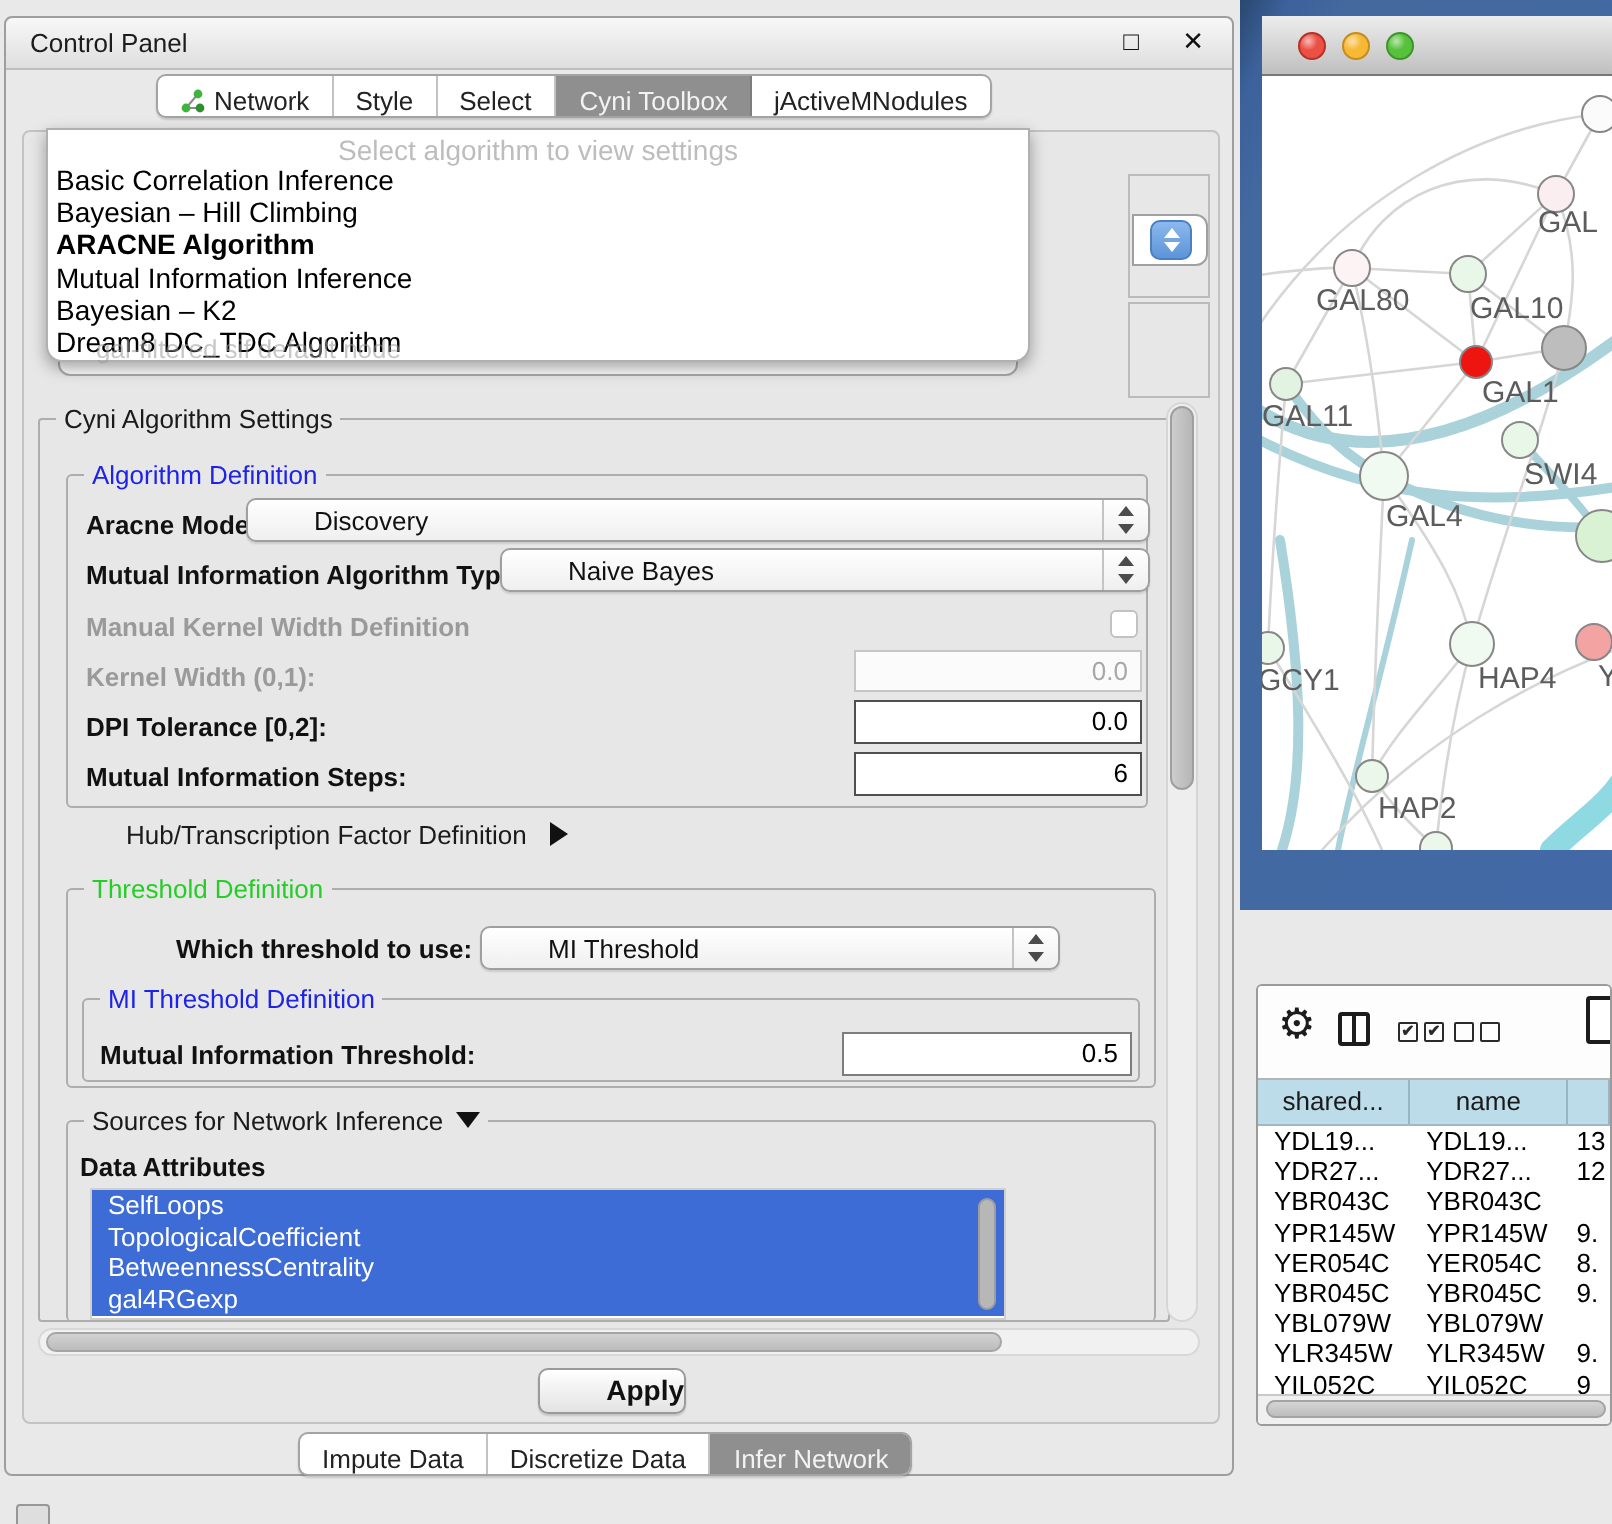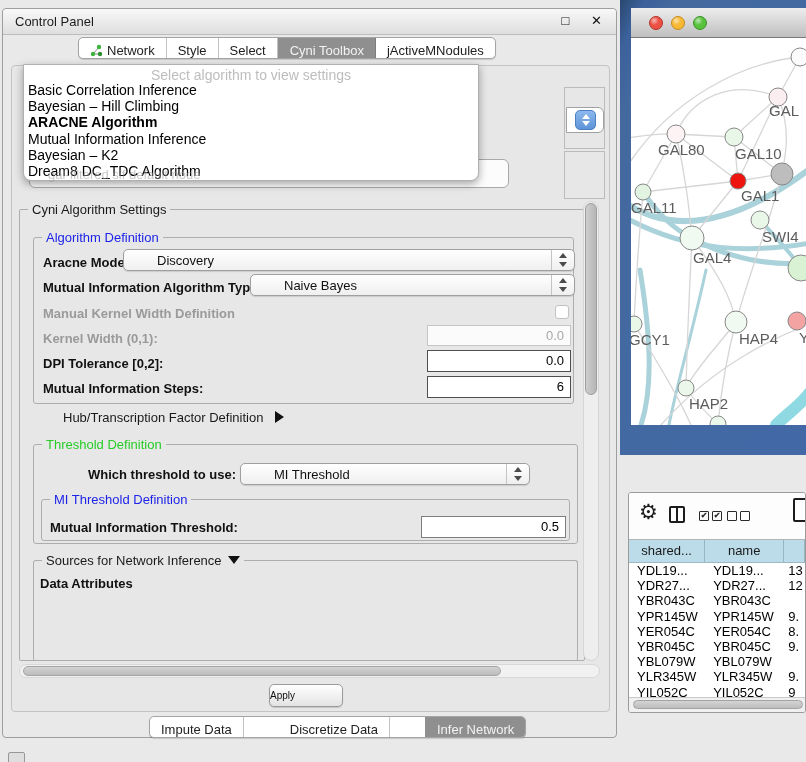--- a/index.html
+++ b/index.html
@@ -26,21 +26,21 @@
        padding:0 11px;border-right:1px solid #c2c2c2;font-size:13px;color:#222;
        white-space:nowrap;}
   .seg-item:last-child{border-right:none;}
   .seg-item.selected{background:#8f8f8f;color:#f3f3f3;border-right-color:#7d7d7d;padding-left:12px;}
   .tabbar{left:75px;top:28px;}
 
   .content-panel{left:8px;top:56px;width:599px;height:647px;background:#e7e7e7;
        border:1px solid #c3c3c3;border-radius:4px;box-sizing:border-box;}
 
   
-  .popup{left:20px;top:55px;width:456px;height:117px;background:#fff;
+  .popup{left:20px;top:55px;width:492px;height:117px;background:#fff;
        border:1px solid #b0b0b0;border-radius:0 0 8px 8px;z-index:50;
        box-shadow:0 3px 8px rgba(0,0,0,.35);overflow:hidden;box-sizing:border-box;}
   .popup-placeholder{text-align:center;color:#bdbdbd;font-size:14px;padding-top:2px;height:15px;}
   .popup-item{padding:0 0 0 4px;height:16.2px;line-height:16.2px;font-size:14px;color:#000;}
   .popup-item.selected{font-weight:bold;}
   .ghost-combo-frag{left:26px;top:150px;width:480px;height:29px;border:1px solid #a9a9a9;
        border-radius:6px;background:#fcfcfc;box-sizing:border-box;z-index:10;}
   .ghost-text{left:45px;top:158px;color:#9a9a9a;opacity:.55;z-index:60;font-size:13px;}
   .frag-group{left:561px;top:78px;width:41px;height:62px;border:1px solid #bbb;z-index:5;box-sizing:border-box;}
   .frag-group2{left:561px;top:142px;width:41px;height:48px;border:1px solid #bbb;z-index:5;box-sizing:border-box;}
@@ -94,23 +94,23 @@
   .vtrack{left:580px;top:192px;width:16px;height:460px;background:#eeeeee;
        border:1px solid #d6d6d6;border-radius:8px;box-sizing:border-box;}
   .vthumb{left:582px;top:194px;width:12px;height:192px;background:linear-gradient(90deg,#cdcdcd,#b6b6b6);
        border:1px solid #9f9f9f;border-radius:6px;box-sizing:border-box;}
   .htrack{left:16px;top:655px;width:581px;height:14px;background:#f1f1f1;
        border:1px solid #d8d8d8;border-radius:7px;box-sizing:border-box;}
   .hthumb{left:20px;top:657px;width:478px;height:10px;background:linear-gradient(#d2d2d2,#bcbcbc);
        border:1px solid #a5a5a5;border-radius:5px;box-sizing:border-box;}
 
   .apply-btn{left:266px;top:675px;width:74px;height:23px;border:1px solid #9a9a9a;border-radius:5px;
-       background:linear-gradient(#ffffff,#e3e3e3);text-align:left;line-height:21px;
-       font-size:10px;color:#111;box-sizing:border-box;box-shadow:0 1px 1px rgba(0,0,0,.15);}
-  .bottom-tabbar{left:146px;top:707px;gap:35px;}
+       background:linear-gradient(#ffffff,#e3e3e3);text-align:right;line-height:21px;
+       font-size:14px;color:#111;box-sizing:border-box;box-shadow:0 1px 1px rgba(0,0,0,.15);font-weight:bold;}
+  .bottom-tabbar{left:146px;top:707px;}
 
   .corner-chip{left:8px;top:752px;width:17px;height:14px;border:1px solid #979797;
        background:#dedede;border-radius:2px;box-sizing:border-box;}
 
   
   .netframe{left:620px;top:0;width:186px;height:455px;
        background:linear-gradient(115deg,#29486f 0%,#3c619b 6%,#44699f 14%,#4269a6 100%);}
   .net-titlebar{left:631px;top:8px;width:175px;height:30px;
        background:linear-gradient(#ededed,#bfbfbf);border-bottom:1px solid #787878;box-sizing:border-box;}
   .light{position:absolute;top:8px;width:14px;height:14px;border-radius:50%;box-sizing:border-box;}
@@ -253,20 +253,29 @@
     </div>
     <div class="abs lbl" style="left:47px;top:511px;">Mutual Information Threshold:</div>
     <div class="abs tinput" style="left:418px;top:507px;width:145px;height:22px;border-color:#7e7e7e;">0.5</div>
 
     <div class="abs group" style="left:30px;top:551px;width:545px;height:101px;border-bottom:none;">
       <span class="group-title t-black">
         <span>Sources for Network Inference</span><span class="arrow-down"></span>
       </span>
     </div>
     <div class="abs lbl" style="left:37px;top:567px;">Data Attributes</div>
+    <div class="abs srclist" style="left:42px;top:585px;width:458px;height:66px;">
+      <div id="src-items">
+          <div class="srcitem" style="background: rgb(61, 108, 214);">SelfLoops</div>
+          <div class="srcitem" style="background: rgb(61, 108, 214);">TopologicalCoefficient</div>
+          <div class="srcitem" style="background: rgb(61, 108, 214);">BetweennessCentrality</div>
+          <div class="srcitem" style="background: rgb(61, 108, 214);">gal4RGexp</div>
+        </div>
+      <div class="srclist-scroll"></div>
+    </div>
 
     <div class="abs vtrack"></div>
     <div class="abs vthumb"></div>
     <div class="abs htrack"></div>
     <div class="abs hthumb"></div>
 
     <div class="abs apply-btn">Apply</div>
 
     <div class="abs seg bottom-tabbar" id="bottom-tabs">
         <div class="seg-item">Impute Data</div>

